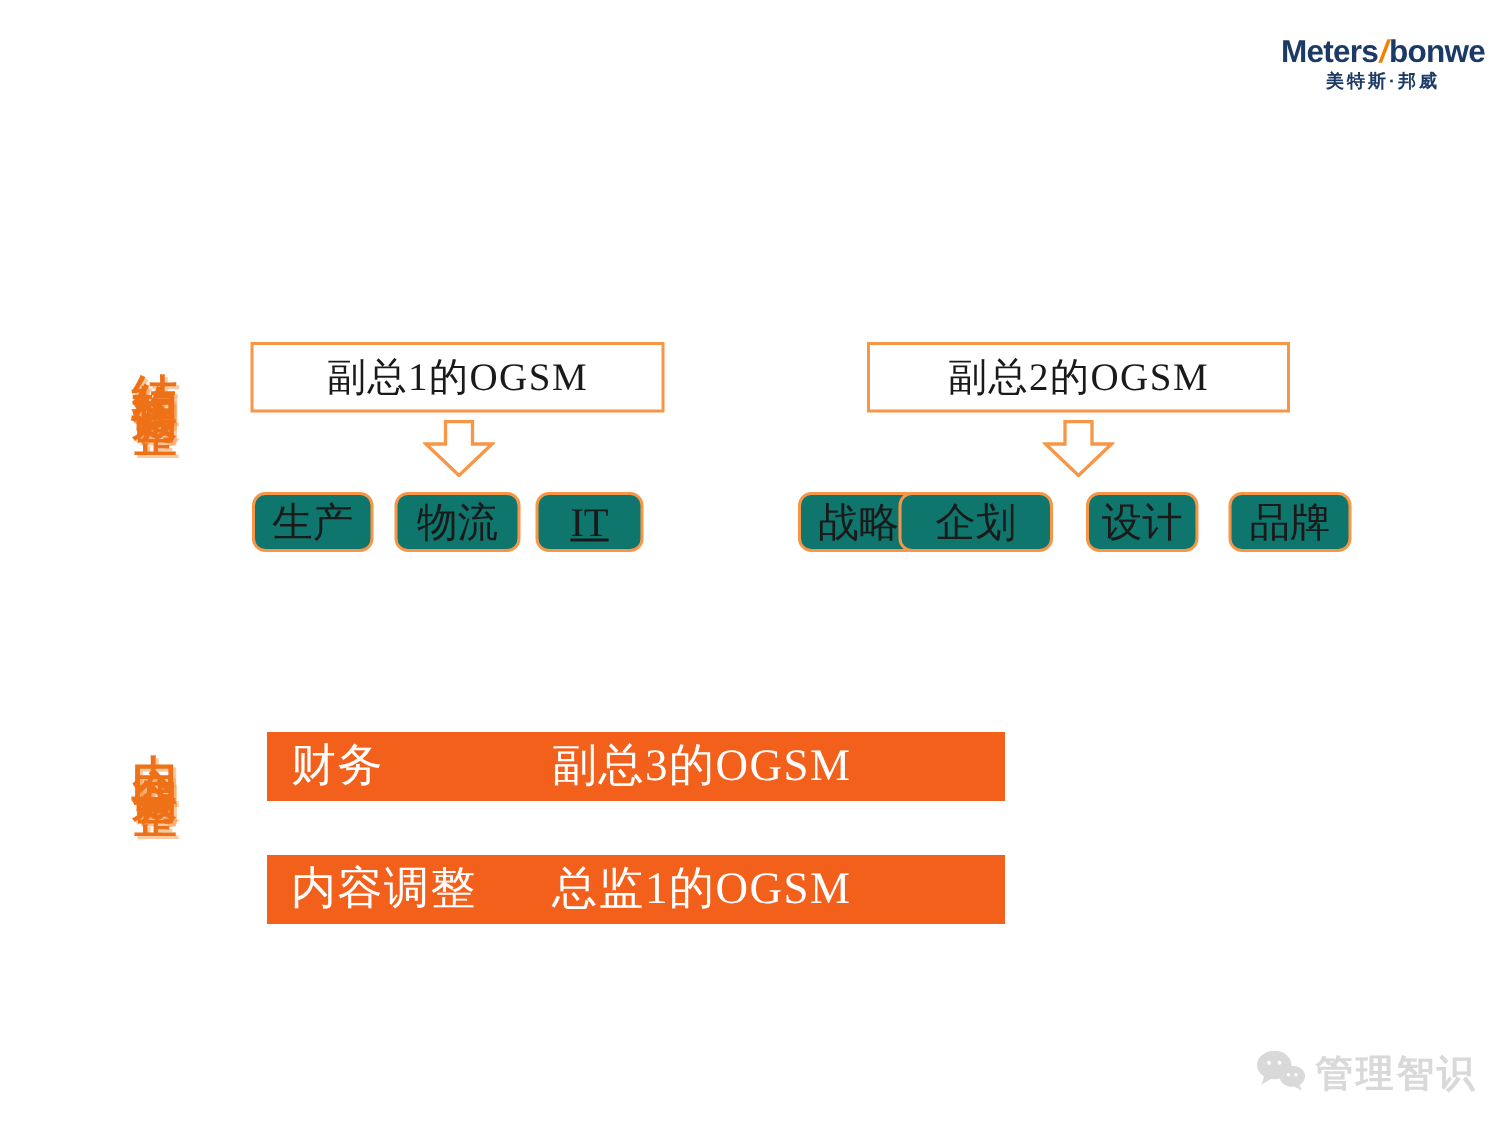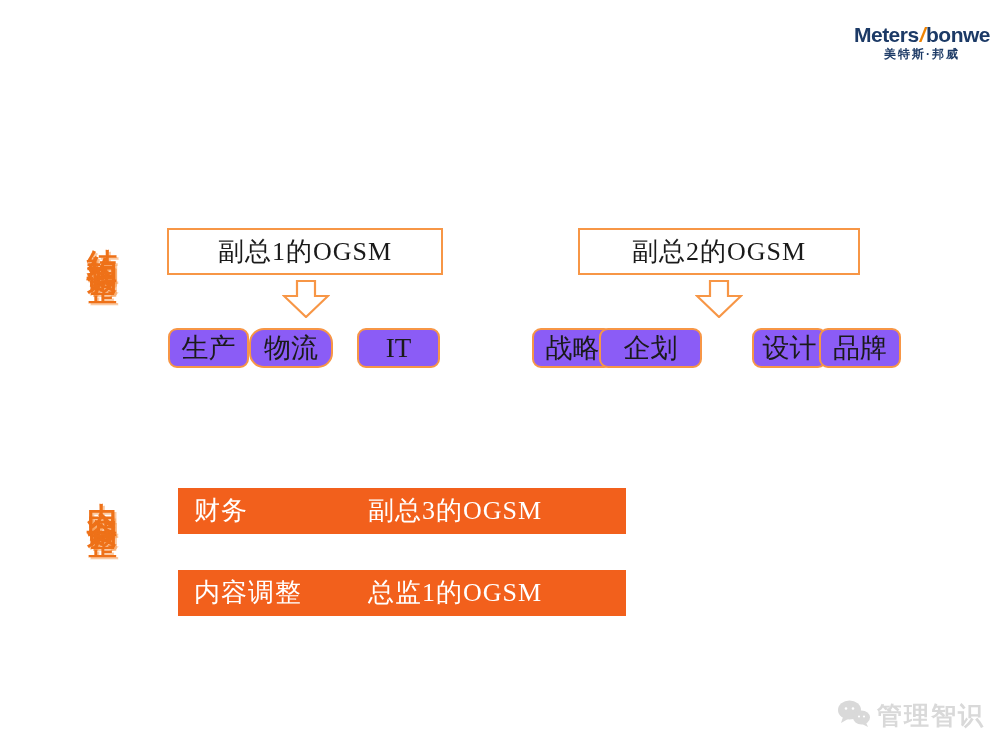--- a/index.html
+++ b/index.html
@@ -37,35 +37,35 @@
   }
   #parent-box-1{left:167px;width:276px;}
   #parent-box-2{left:578px;width:282px;}
   
   .down-arrow{position:absolute;top:270px;width:48px;height:38px;}
   #arrow-1{left:282px;}
   #arrow-2{left:695px;}
   
   .leaf-box{
     position:absolute;top:318px;height:40px;box-sizing:border-box;
-    border:2px solid var(--border-orange);border-radius:9px;background:#8b5cf6;
+    border:2px solid var(--border-orange);border-radius:9px;background:#0f766e;
     display:flex;align-items:center;justify-content:center;
     font-size:27px;color:#1a1a1a;
   }
   #leaf-g1-0{left:168px;width:81px;}
-  #leaf-g1-1{left:249px;width:84px;border-radius:15px;}
-  #leaf-g1-2{left:357px;width:83px;}
+  #leaf-g1-1{left:263px;width:84px;}
+  #leaf-g1-2{left:357px;width:72px;text-decoration:underline;}
   #leaf-g2-0{left:532px;width:81px;}
   #leaf-g2-1{left:599px;width:103px;}
-  #leaf-g2-2{left:752px;width:75px;}
+  #leaf-g2-2{left:724px;width:75px;}
   #leaf-g2-3{left:819px;width:82px;}
   
   .content-bar{
-    position:absolute;left:178px;width:448px;height:46px;background:var(--accent);
-    color:#ffffff;font-size:26px;line-height:46px;letter-spacing:1px;
+    position:absolute;left:178px;width:492px;height:46px;background:var(--accent);
+    color:#ffffff;font-size:30px;line-height:46px;letter-spacing:1px;
   }
   #content-bar-0{top:478px;}
   #content-bar-1{top:560px;}
   .bar-dept{position:absolute;left:16px;}
   .bar-ogsm{position:absolute;left:190px;}
   
   .watermark{
     position:absolute;right:15px;top:689px;display:flex;gap:6px;
     color:var(--wm);font-size:25px;font-weight:bold;letter-spacing:2px;
   }

